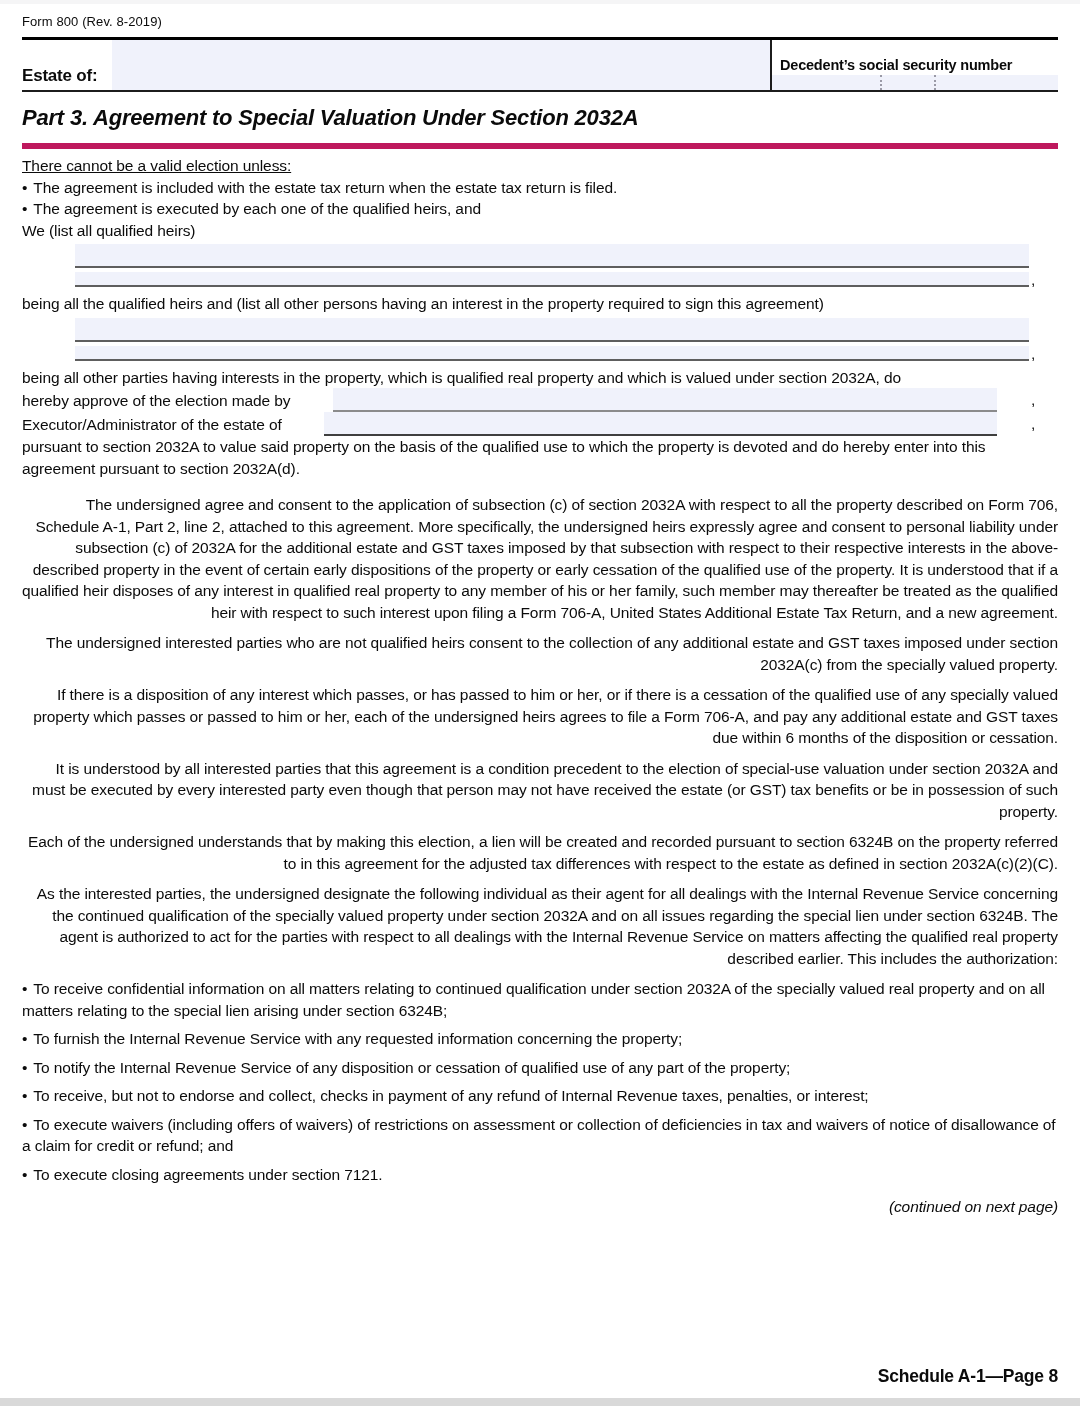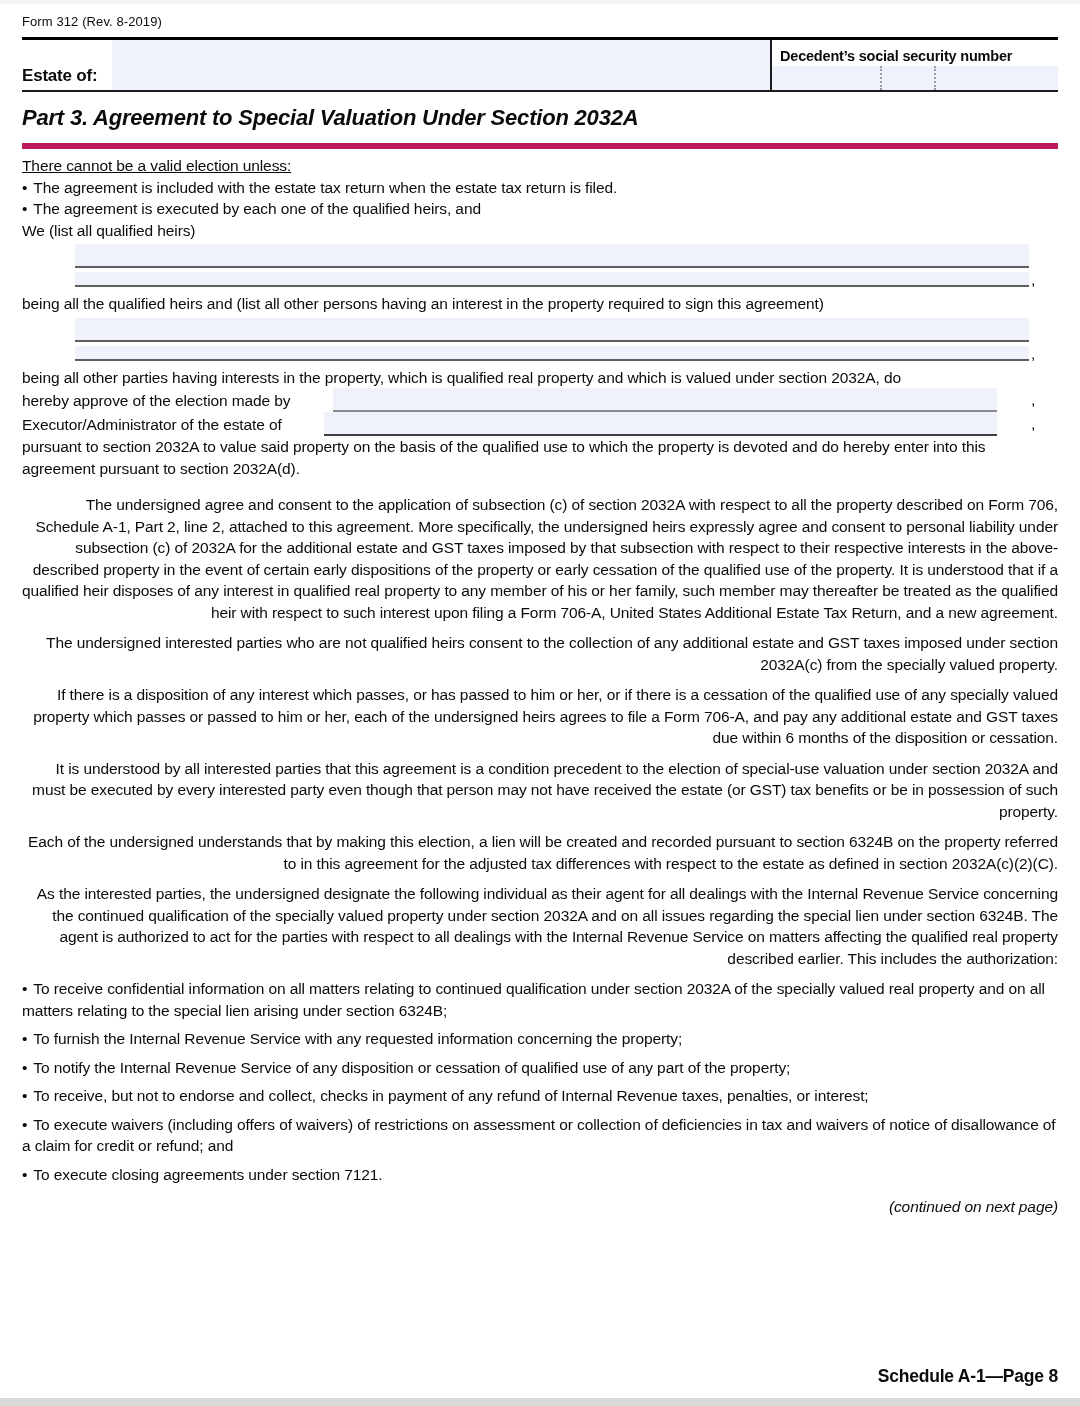--- a/index.html
+++ b/index.html
@@ -45,21 +45,21 @@
     font: 15px "Liberation Sans", sans-serif;
     padding: 0 6px;
   }
   .ssn-cell {
     width: 288px;
     border-left: 2px solid #1c1c1c;
     display: flex; flex-direction: column;
   }
   .ssn-label {
     font-size: 14.5px; font-weight: bold; letter-spacing: -0.2px;
-    padding: 8px 0 2px 8px; white-space: nowrap;
+    padding: 17px 0 2px 8px; white-space: nowrap;
   }
   .ssn-field { flex: 1; background: #f0f2fb; display: flex; cursor: text; }
   .ssn-seg-1 { width: 110px; border-right: 2px dotted #9a9aa6; }
   .ssn-seg-2 { width: 54px;  border-right: 2px dotted #9a9aa6; }
   .ssn-seg-3 { flex: 1; }
 
   
   .part-title {
     font-size: 22px; font-weight: bold; letter-spacing: -0.2px;
     padding: 13px 0 12px 0;
@@ -119,21 +119,21 @@
     font-size: 17.5px; font-weight: bold; letter-spacing: -0.2px;
   }
 </style>
 </head>
 <body>
 
 <div class="top-edge"></div>
 
 <div class="page">
 
-  <div class="form-rev">Form 312 (Rev. 8-2019)</div>
+  <div class="form-rev">Form 800 (Rev. 8-2019)</div>
 
   <div class="header-band">
     <div class="estate-cell">
       <div class="estate-label">Estate of:</div>
       <input class="estate-input" type="text" value="" style="">
     </div>
     <div class="ssn-cell">
       <div class="ssn-label">Decedent’s social security number</div>
       <div class="ssn-field">
         <div class="ssn-seg-1"></div>

